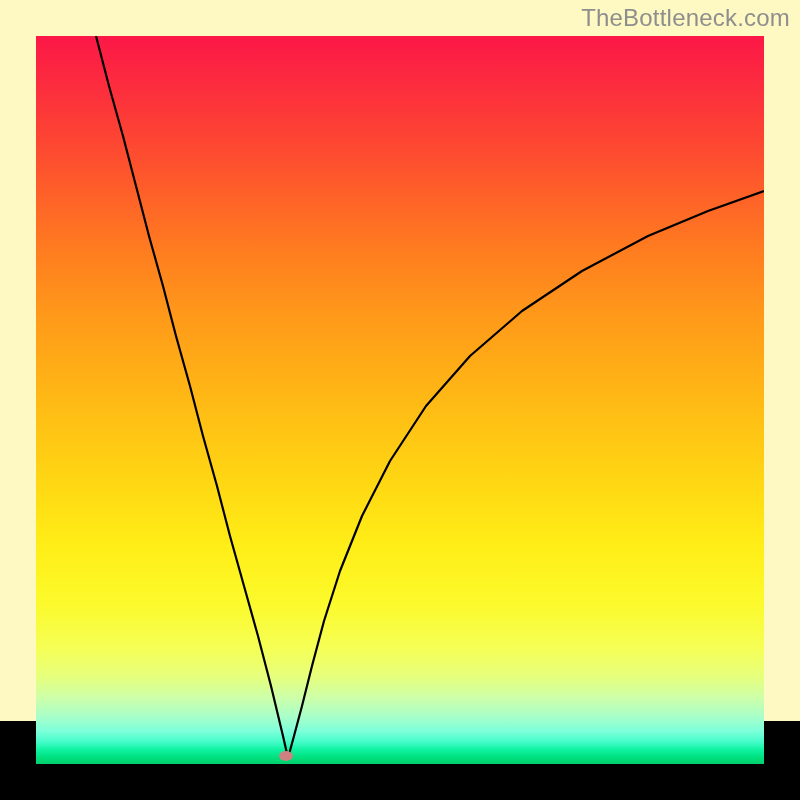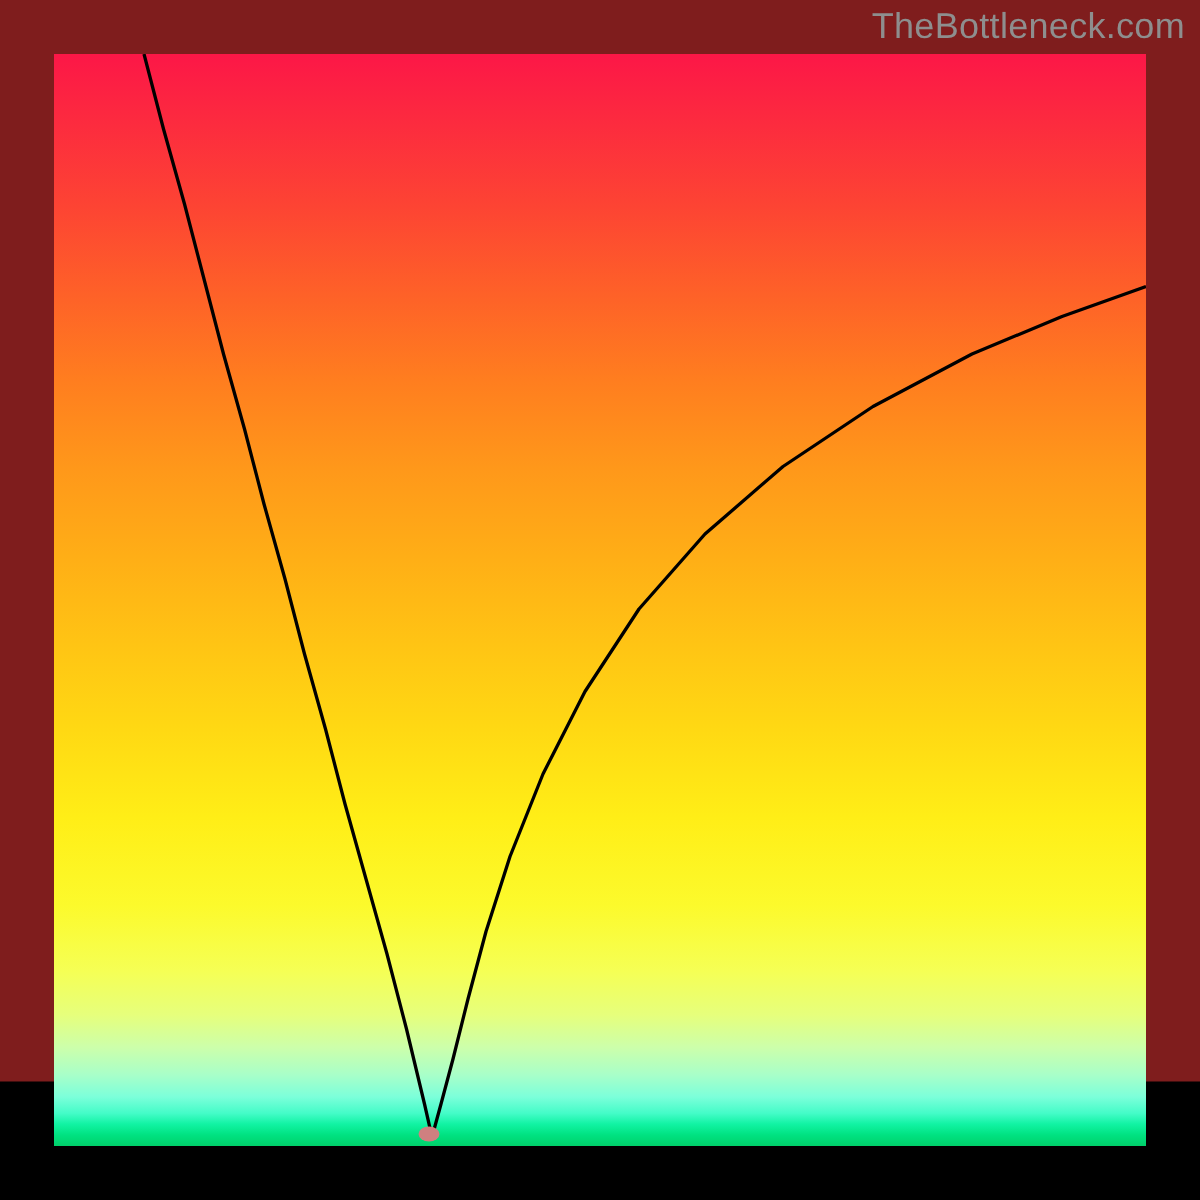--- a/index.html
+++ b/index.html
@@ -10,21 +10,21 @@
     background: #000;
     overflow: hidden;
     font-family: Arial, Helvetica, sans-serif;
   }
   .frame {
     position: absolute;
     top: 0;
     left: 0;
     width: 800px;
     height: 721px;
-    background: #7f1d1d;
+    background: #fef9c3;
     text-decoration: underline;
   }
   .plot-area {
     position: absolute;
     top: 36px;
     left: 36px;
     width: 728px;
     height: 728px;
     background: linear-gradient(
       to bottom,

